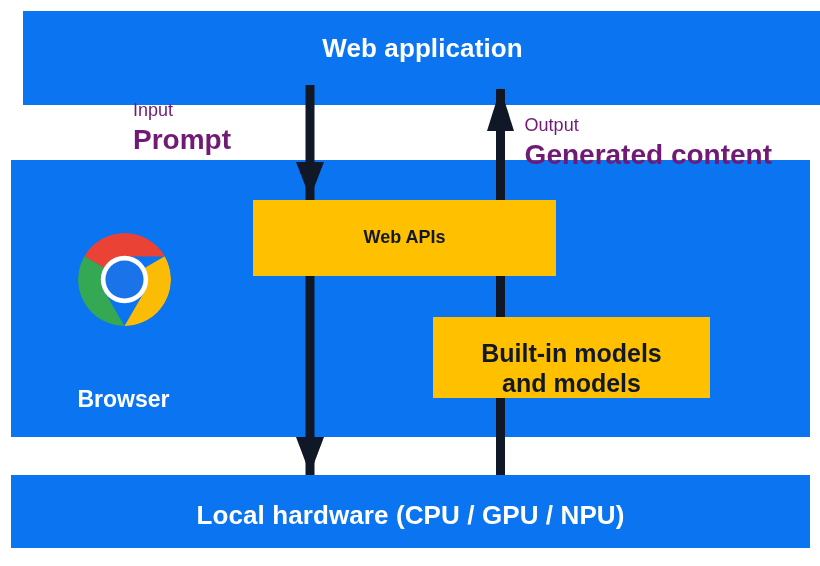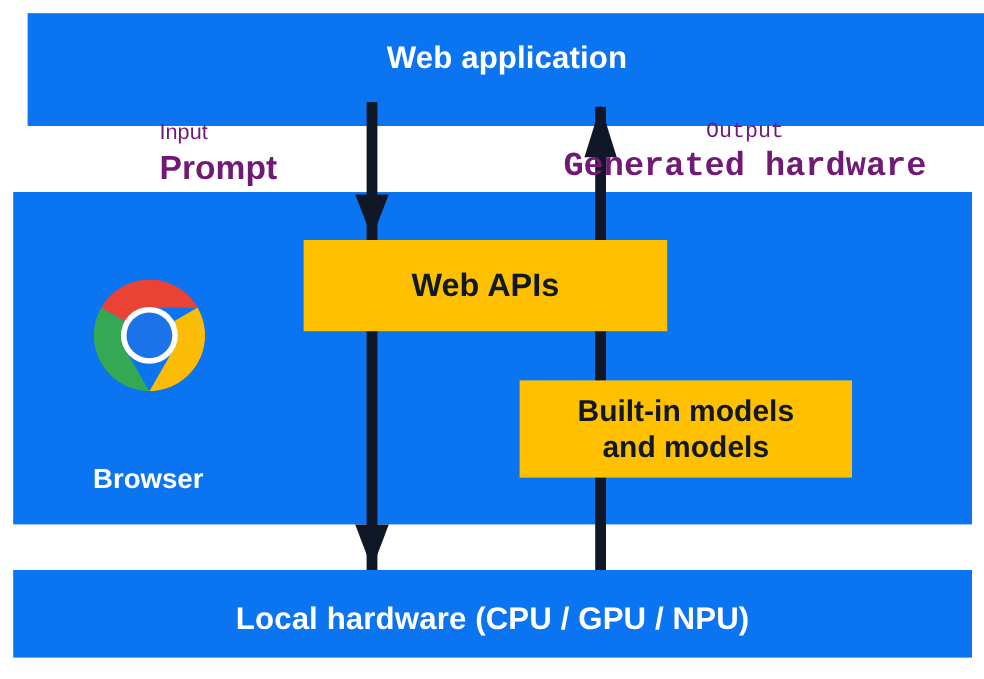--- a/index.html
+++ b/index.html
@@ -95,28 +95,29 @@
     text-align: center;
     color: #111827;
     font-weight: bold;
     line-height: 1.2;
   }
   #box-web-apis {
     left: 253px;
     top: 200px;
     width: 303px;
     height: 76px;
-    font-size: 27px;
+    font-size: 18px;
   }
   #box-builtin-models {
     left: 433px;
     top: 317px;
     width: 277px;
     height: 81px;
     font-size: 25px;
+    align-items: flex-end;
   }
 
   
   .flow-label {
     position: absolute;
     color: #701a75;
     margin-left: 20px;
   }
   .flow-label .caption {
     font-size: 18px;
@@ -130,23 +131,22 @@
     line-height: 1.25;
     display: block;
   }
   #label-input {
     left: 113px;
     top: 99px;
     text-align: left;
   }
   #label-output {
     right: 48px;
-    top: 99px;
-    text-align: center;
-    font-family: Liberation Mono, monospace;
+    top: 114px;
+    text-align: left;
   }
 </style>
 </head>
 <body>
 
 <div id="diagram-root">
 
   <div class="band" id="band-web-application">
     <div class="band-title">Web application</div>
   </div>
@@ -206,16 +206,16 @@
     <div class="band-title">Local hardware (CPU / GPU / NPU)</div>
   </div>
 
   <div class="flow-label" id="label-input">
     <span class="caption">Input</span>
     <span class="value">Prompt</span>
   </div>
 
   <div class="flow-label" id="label-output">
     <span class="caption">Output</span>
-    <span class="value">Generated hardware</span>
+    <span class="value">Generated content</span>
   </div>
 
 </div>
 
 </body></html>

